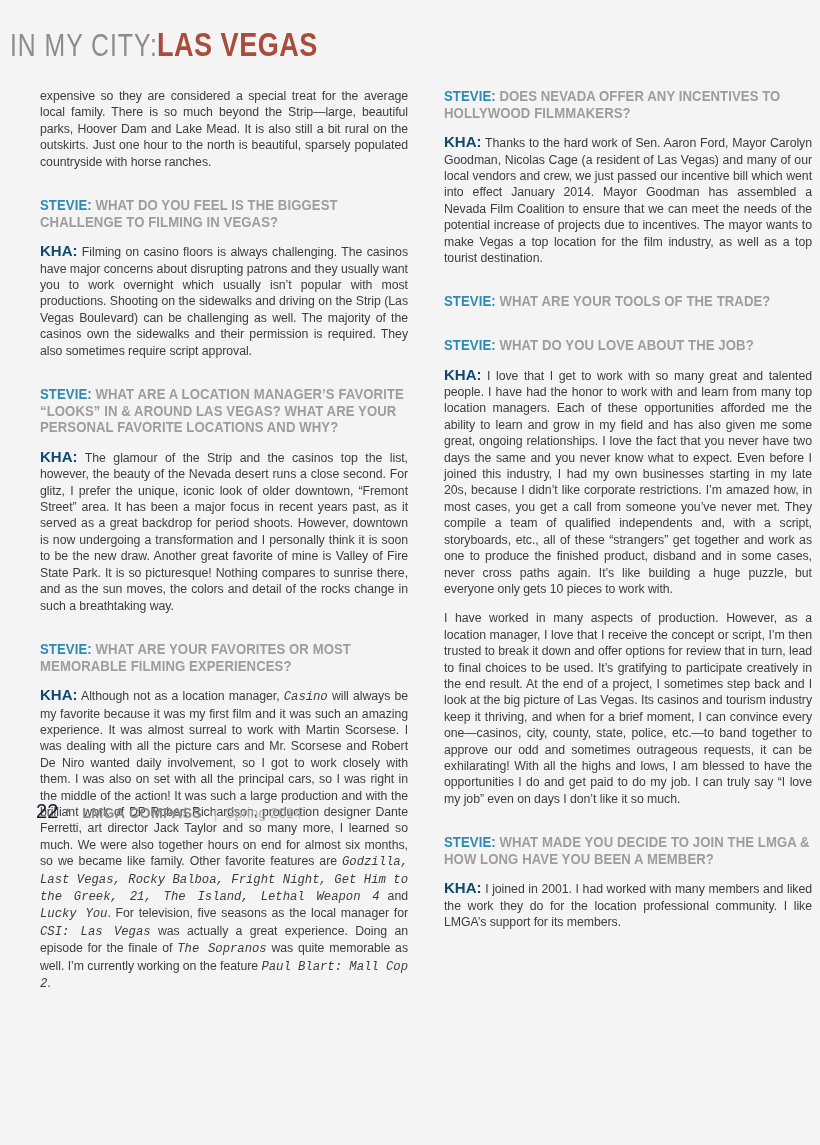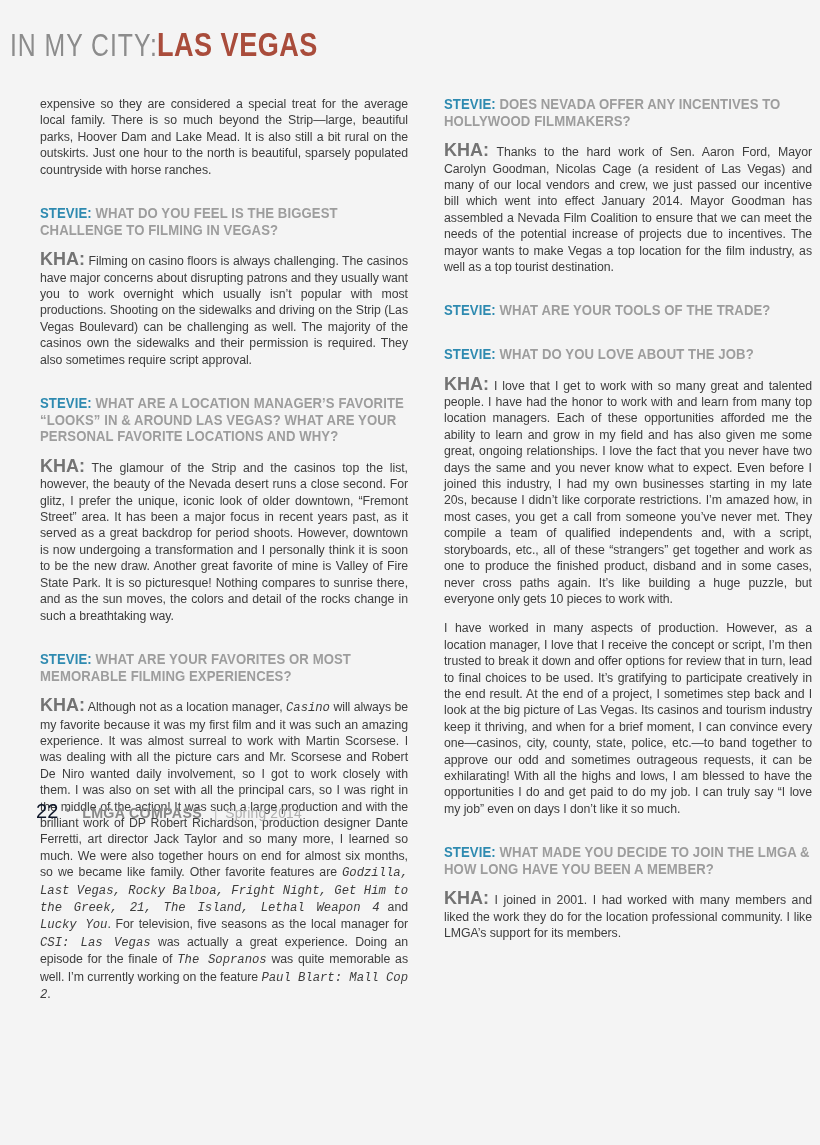--- a/index.html
+++ b/index.html
@@ -50,21 +50,21 @@
     transform-origin: left center;
     display: inline-block;
     vertical-align: baseline;
     margin-left: -38px;
   }
 
   
   .cols {
     position: absolute;
     left: 40px;
-    top: 96px;
+    top: 88px;
     width: 772px;
     height: 980px;
     display: flex;
     gap: 36px;
     align-items: flex-start;
   }
   .col {
     width: 368px;
   }
 
@@ -94,22 +94,22 @@
     font-size: 12.3px;
     line-height: 16.4px;
     text-align: justify;
     color: #3d3d3d;
     hyphens: manual;
     letter-spacing: -0.05px;
   }
   .a .spk {
     font-family: "Liberation Sans Narrow", "Liberation Sans", sans-serif;
     font-weight: 700;
-    font-size: 18px;
-    color: #737373;
+    font-size: 15px;
+    color: #0c4a6e;
     letter-spacing: 0;
   }
   .a em, .a i {
     font-style: italic;
     font-family: Liberation Mono, monospace;
   }
   .gap-md { height: 14px; }
 
   
   .footer {

